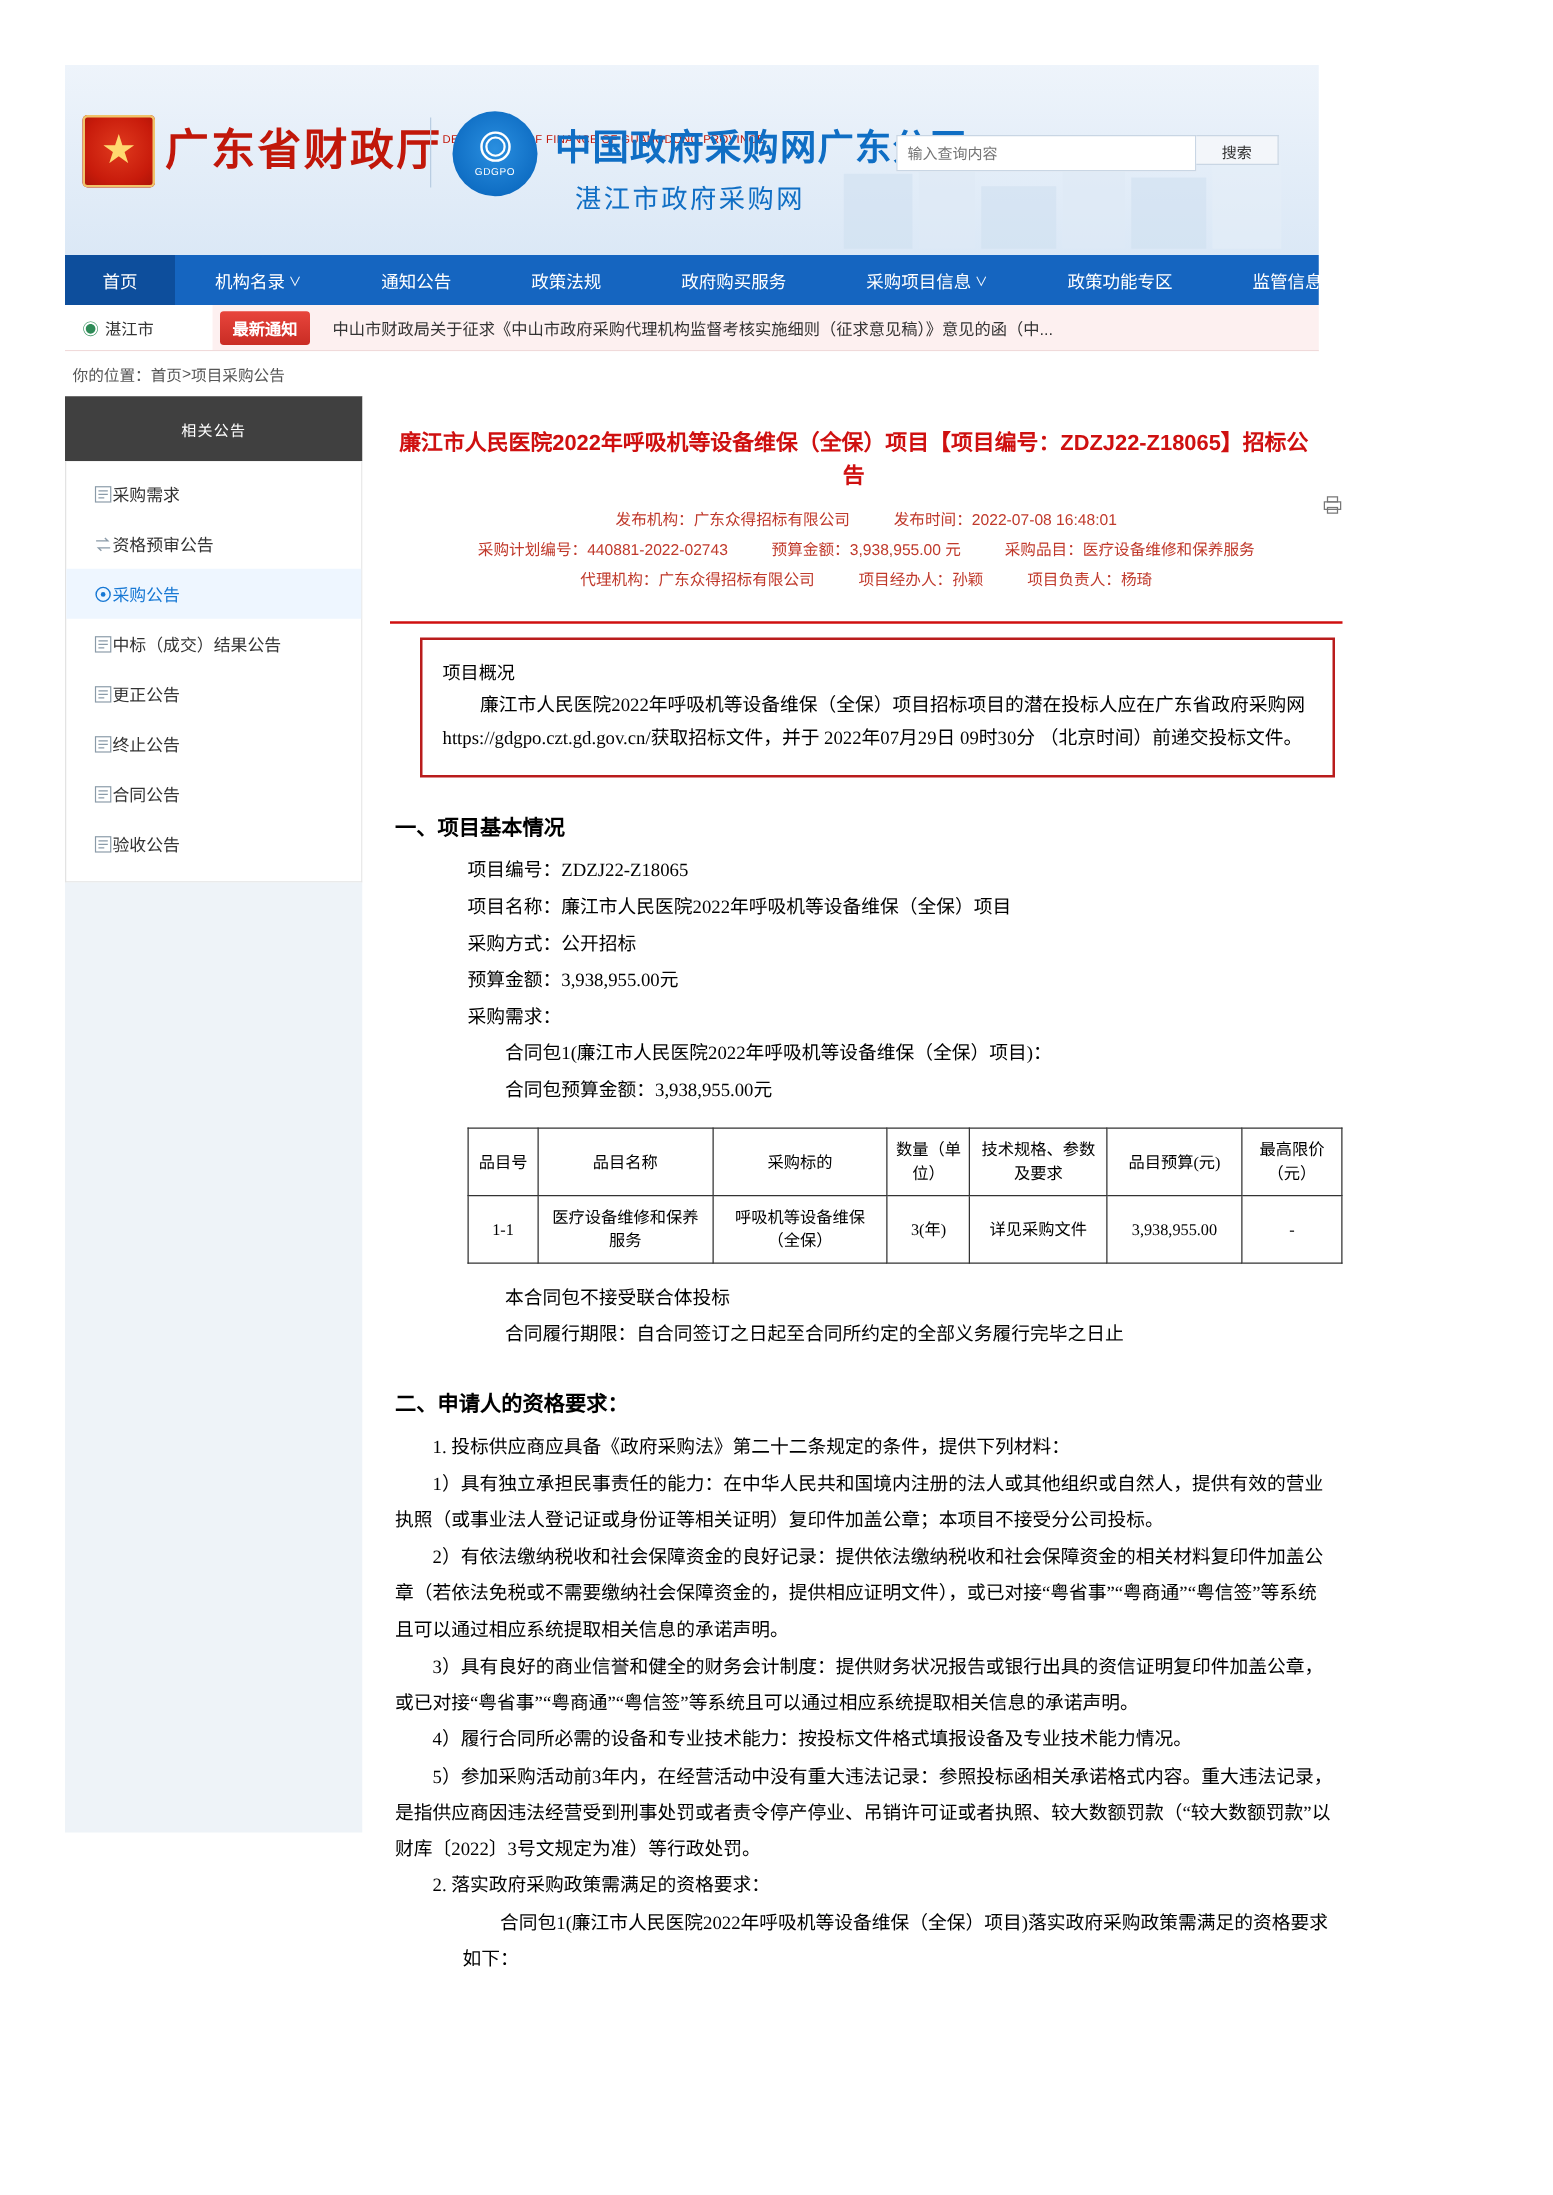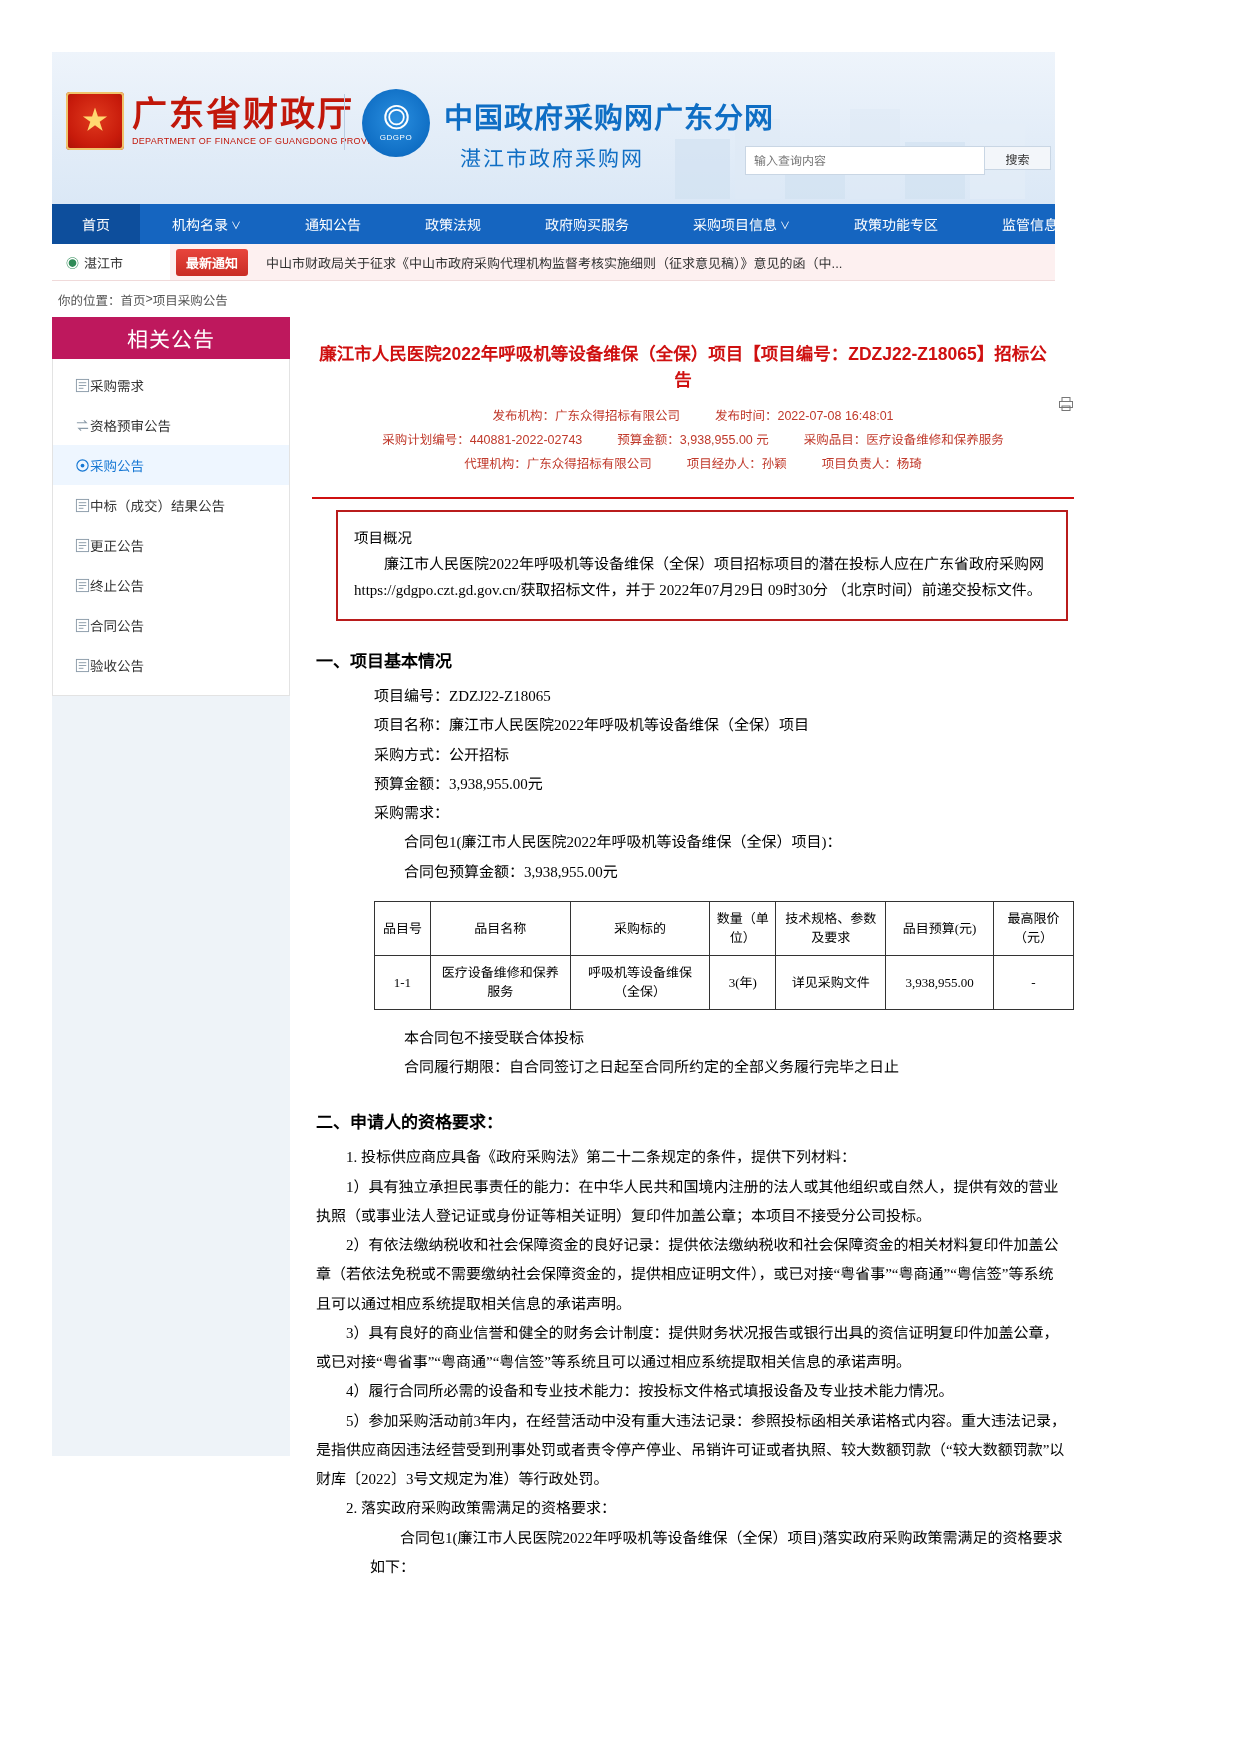--- a/index.html
+++ b/index.html
@@ -36,21 +36,21 @@
   .emblem {
     width: 58px; height: 58px; border-radius: 4px;
     background: radial-gradient(circle at 50% 45%, #e03a1e 0%, #c81b0b 65%, #a81206 100%);
     position: relative;
     box-shadow: inset 0 0 0 2px #f0c36a;
   }
   .emblem::before{
     content:"★"; position:absolute; left:50%; top:48%; transform:translate(-50%,-50%);
     color:#ffd970; font-size:26px; line-height:1;
   }
-  .gd-text { display:flex; flex-direction:column; }
+  .gd-text { display:flex; }
   .gd-title {
     font-size: 35px; font-weight: 700; color:#c1170a; letter-spacing: 2px;
     font-family:"DejaVu Sans", sans-serif; line-height: 1.05;
   }
   .gd-sub {
     font-size: 9px; color:#c1170a; letter-spacing: .3px; margin-top:3px;
   }
   .divider-v {
     position:absolute; left: 292px; top: 42px; width:1px; height:56px; background:#b9cde2;
   }
@@ -65,21 +65,21 @@
   .gdgpo-logo .g-name { font-size: 8px; letter-spacing:.5px; margin-top:2px;}
   .site-titles { position:absolute; left: 392px; top: 42px; }
   .site-title-main {
     font-size: 29px; font-weight: 700; color:#0f6ec4; letter-spacing:1px;
     font-family:"DejaVu Sans", sans-serif;
   }
   .site-title-sub {
     font-size: 21px; font-weight: 400; color:#0f6ec4; letter-spacing:2px;
     margin-top: 6px; font-family:"DejaVu Sans", sans-serif;margin-left:16px;
   }
-  .search-wrap { position:absolute; right: 4px; top: 56px; display:flex;margin-top:38px; }
+  .search-wrap { position:absolute; right: 32px; top: 56px; display:flex; }
   .search-input {
     width: 240px; height: 29px; border:1px solid #c9d6e4; background:#fff;
     padding: 0 8px; font-size: 12px; color:#444; outline:none;
   }
   .search-btn {
     width: 66px; height: 24px; border:1px solid #c9d6e4; border-left:none;
     background:#f3f6fa; font-size: 12px; color:#333; cursor:pointer;
   }
 
   
@@ -119,23 +119,23 @@
   .breadcrumb {
     height: 36px; display:flex; align-items:center; padding-left: 6px;
     font-size: 12.5px; color:#555; background:#fff;text-align:center;
   }
   .breadcrumb a { color:#555; text-decoration:none; }
 
   
   .body-wrap { display:flex; background:#fff; }
   .sidebar { width: 238px; flex: 0 0 238px; }
   .sidebar-head {
-    height: 42px; background:#be185d; color:#fff;
+    height: 52px; background:#404040; color:#fff;
     display:flex; align-items:center; justify-content:center;
-    font-size: 21px; letter-spacing:1px;
+    font-size: 12px; letter-spacing:1px;
   }
   .sidebar-list {
     border:1px solid #e3e3e3; border-top:none; background:#fff; padding: 6px 0 10px;
   }
   .side-item {
     display:flex; align-items:center; gap: 0;
     height: 40px; padding-left: 22px; font-size: 13.5px; color:#333; cursor:pointer;
   }
   .side-item.active { background:#eef6ff; color:#1778d4; }
   .side-ico { width: 15px; height: 15px; color:#8a9aa8; flex:0 0 15px; }

